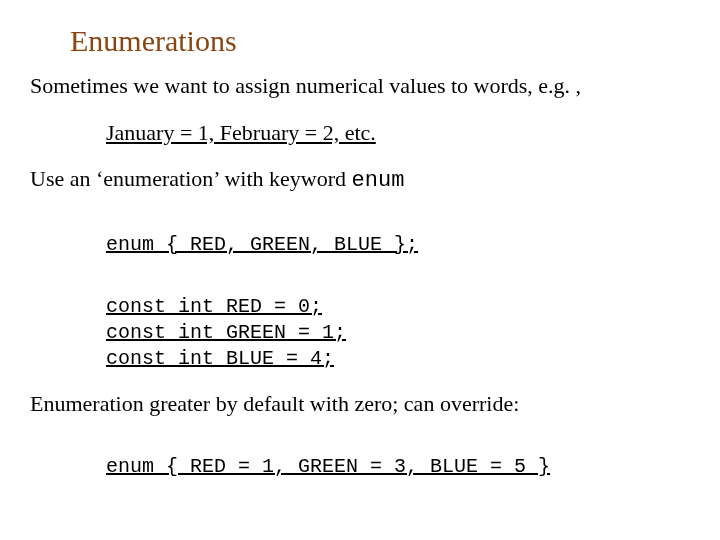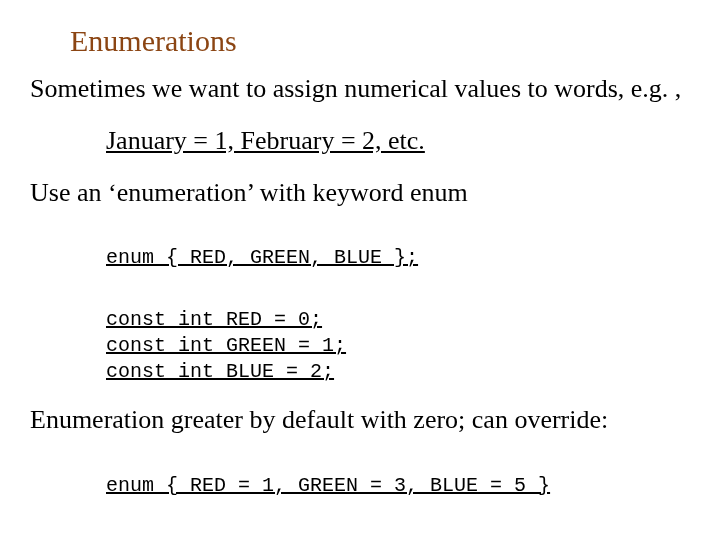--- a/index.html
+++ b/index.html
@@ -17,36 +17,36 @@
     height: 396px;
     padding: 24px 30px 0 30px;
   }
   .title {
     font-size: 30px;
     color: #8b4513;
     margin: 0 0 14px 40px;
     font-weight: normal;
   }
   .body-line {
-    font-size: 26px;
+    font-size: 22px;
     margin: 8px 0;
     line-height: 1.3;
   }
   .indent {
     margin-left: 76px;
     text-decoration: underline;
   }
   .mono {
     font-family: "Courier New", Courier, monospace;
     font-size: 20px;
     white-space: pre;
     margin-top: 36px;
   }
   .mono-inline {
-    font-family: Liberation Serif, serif;
+    font-family: Liberation Mono, monospace;
   }
   .gap-above {
     margin-top: 18px;
   }
 </style>
 </head>
 <body>
 
 <div class="slide">
 
@@ -58,20 +58,20 @@
 
   <div class="body-line gap-above">
     <span>Use an ‘enumeration’ with keyword </span><span class="mono-inline">enum</span>
   </div>
 
   <div class="body-line indent mono">enum { RED, GREEN, BLUE };</div>
 
 
   <div class="body-line indent mono">const int RED = 0;
 const int GREEN = 1;
-const int BLUE = 2;</div>
+const int BLUE = 4;</div>
 
   <div class="body-line gap-above">Enumeration greater by default with zero; can override:</div>
 
   <div class="body-line indent mono">enum { RED = 1, GREEN = 3, BLUE = 5 }</div>
 
 
 </div>
 
 </body></html>

